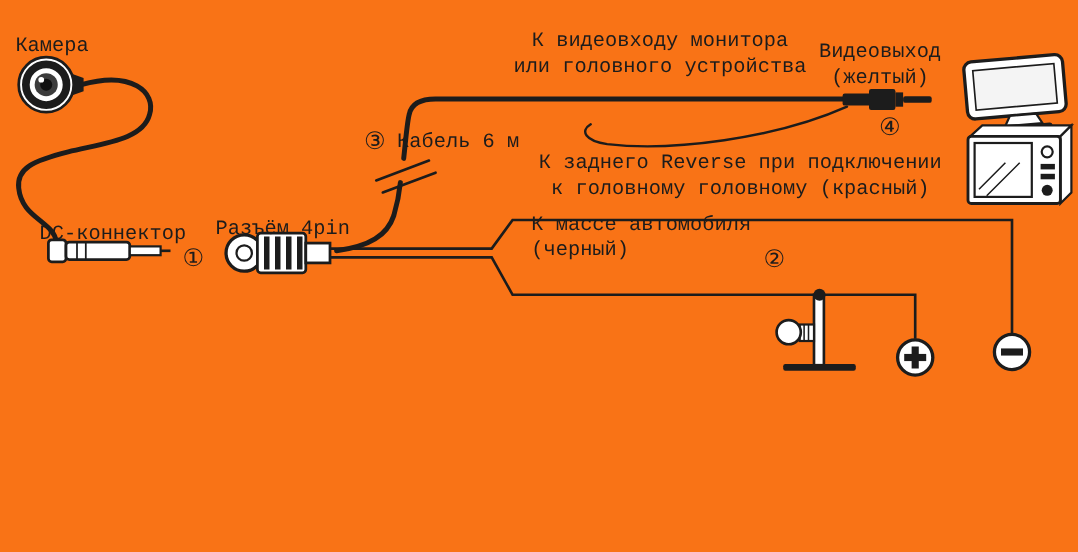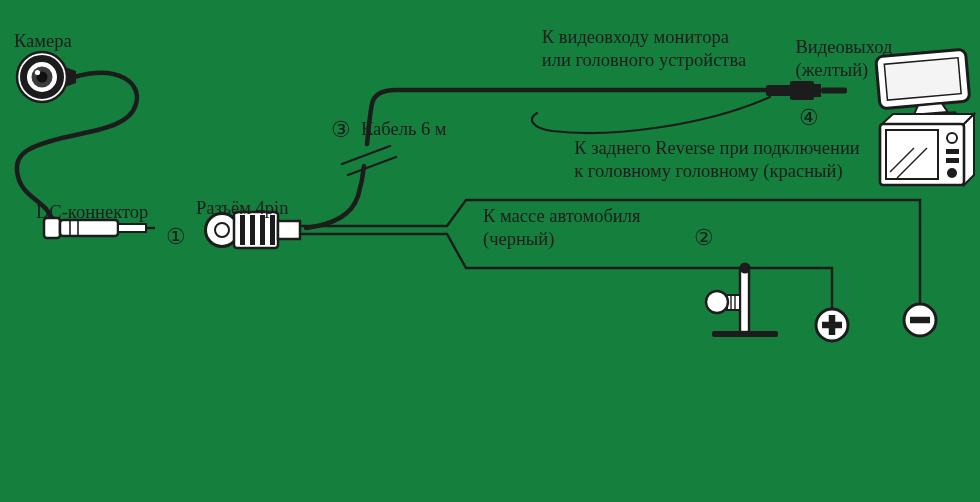--- a/index.html
+++ b/index.html
@@ -1,24 +1,24 @@
 <!DOCTYPE html>
 <html><head>
 <meta charset="utf-8">
 <style>
   html,body{margin:0;padding:0;background:#ffffff;}
   .stage{
-    position:relative;width:980px;height:502px;background:#15803d;overflow:hidden;
-    font-family:Liberation Serif, serif;color:#1c1c1c;
+    position:relative;width:980px;height:502px;background:#f97316;overflow:hidden;
+    font-family:Liberation Mono, monospace;color:#1c1c1c;
   }
   svg.wires{position:absolute;left:0;top:0;}
   .label{
     position:absolute;font-size:18.5px;line-height:1.26;white-space:nowrap;color:#1c1c1c;
   }
-  .centered{transform:translateX(-50%);text-align:left;margin-left:44px;}
+  .centered{transform:translateX(-50%);text-align:center;}
   .marker{position:absolute;font-size:22px;line-height:1;color:#1c1c1c;}
 </style>
 </head>
 <body>
 
 <div class="stage">
 
   <svg class="wires" width="980" height="502" viewBox="0 0 980 502" xmlns="http://www.w3.org/2000/svg">
 
     <g>
@@ -138,21 +138,21 @@
     <div>(желтый)</div>
   </div>
 
   <div class="marker" style="left:799px;top:107px">④</div>
 
   <div class="label centered" style="left:673px;top:137px">
     <div>К заднего Reverse при подключении</div>
     <div>к головному головному (красный)</div>
   </div>
 
-  <div class="label" style="left:483px;top:205px">
+  <div class="label" style="left:483px;top:193px">
     <div>К массе автомобиля</div>
     <div>(черный)</div>
   </div>
 
   <div class="marker" style="left:694px;top:227px">②</div>
 
 
 </div>
 
 </body></html>

